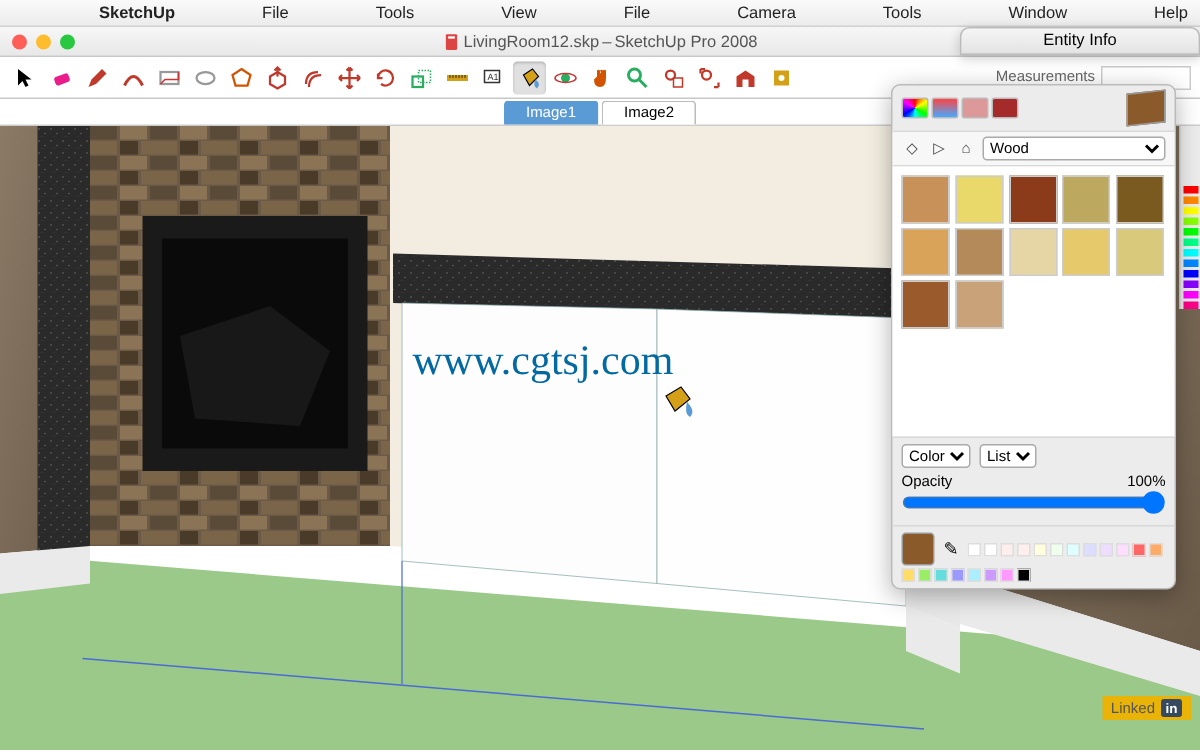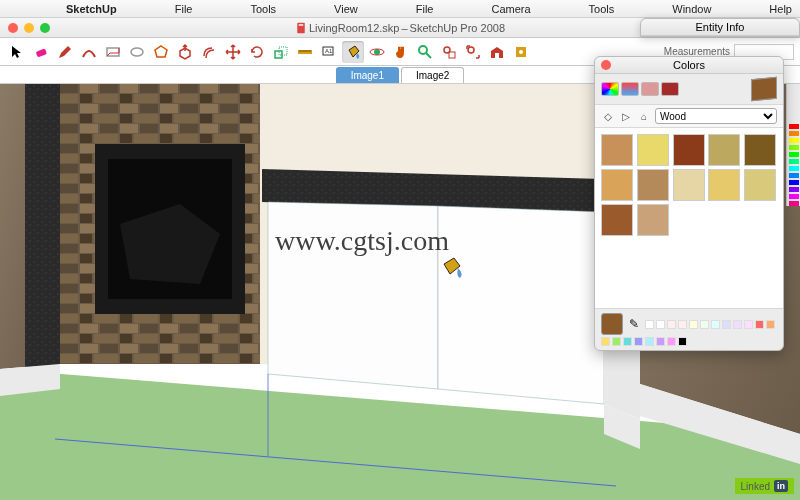--- a/index.html
+++ b/index.html
@@ -59,22 +59,22 @@
 .mp-bottom .selrow { display:flex; gap:6px; margin-bottom:4px; }
 .mp-bottom select { font-size:10px; height:16px; border:1px solid #aaa; border-radius:3px; background:#fff; }
 .mp-bottom .opacity-row { margin-top:2px; }
 .mp-bottom .slider { width:100%; }
 .mp-bottom .oplabel { display:flex; justify-content:space-between; font-size:10px; }
 .mp-palette { display:flex; align-items:center; gap:2px; padding:4px 6px; border-top:1px solid #d8d8d8; flex-wrap:wrap; }
 .mp-palette .big { width:22px; height:22px; background:#8b5a2b; border-radius:3px; border:1px solid #999; }
 .mp-palette .dropper { font-size:12px; margin:0 4px; }
 .mp-palette .mini { width:9px; height:9px; border:1px solid #ddd; }
 
-.watermark-text { position:absolute; top:225px; left:275px; font-size:28px; color:#404040; font-family:Georgia,serif; z-index:2; pointer-events:none; }
-.linkedin { position:absolute; bottom:6px; right:6px; background:#84cc16; color:#555; font-size:10px; padding:2px 6px; display:flex; align-items:center; gap:4px; z-index:3; }
+.watermark-text { position:absolute; top:225px; left:275px; font-size:28px; color:#0369a1; font-family:Georgia,serif; z-index:2; pointer-events:none; }
+.linkedin { position:absolute; bottom:20px; right:6px; background:#eab308; color:#555; font-size:10px; padding:2px 6px; display:flex; align-items:center; gap:4px; z-index:3; }
 .linkedin .in { background:#354a5f; color:#fff; font-weight:bold; padding:1px 3px; border-radius:2px; font-size:9px; }
 </style>
 </head>
 <body>
 
 <div class="menubar">
   <span class="apple"></span>
   <span class="appname">SketchUp</span>
   <span>File</span>
   <span>Tools</span>
@@ -315,24 +315,20 @@
     <i style="background: rgb(0, 255, 136);"></i>
     <i style="background: rgb(0, 255, 255);"></i>
     <i style="background: rgb(0, 136, 255);"></i>
     <i style="background: rgb(0, 0, 255);"></i>
     <i style="background: rgb(136, 0, 255);"></i>
     <i style="background: rgb(255, 0, 255);"></i>
     <i style="background: rgb(255, 0, 136);"></i>
   </div>
 
 <div class="materials-panel">
-  <div class="mp-header">
-    <span class="close"></span>
-    <span>Colors</span>
-  </div>
   <div class="mp-tabs">
     <div class="chip wheel"></div>
     <div class="chip sliders"></div>
     <div class="chip list"></div>
     <div class="chip brick"></div>
     <div class="mp-preview"></div>
   </div>
   <div class="mp-nav">
     <span class="navbtn">◇</span>
     <span class="navbtn">▷</span>
@@ -348,20 +344,33 @@
       <div class="swatch" style="background: rgb(188, 168, 94);"></div>
       <div class="swatch" style="background: rgb(122, 90, 31);"></div>
       <div class="swatch" style="background: rgb(217, 164, 90);"></div>
       <div class="swatch" style="background: rgb(181, 138, 90);"></div>
       <div class="swatch" style="background: rgb(230, 214, 166);"></div>
       <div class="swatch" style="background: rgb(230, 201, 106);"></div>
       <div class="swatch" style="background: rgb(217, 201, 122);"></div>
       <div class="swatch" style="background: rgb(155, 90, 43);"></div>
       <div class="swatch" style="background: rgb(202, 162, 122);"></div>
     </div>
+  <div class="mp-bottom">
+    <div class="selrow">
+      <select><option>Color</option></select>
+      <select><option>List</option></select>
+    </div>
+    <div class="opacity-row">
+      <div class="oplabel">
+          <span>Opacity</span>
+        <span>100%</span>
+        </div>
+      <input type="range" class="slider" min="0" max="100" value="100" style="">
+    </div>
+  </div>
   <div class="mp-palette" id="mp-palette">
     <div class="big"></div>
     <span class="dropper">✎</span>
   <div class="mini" style="background: rgb(255, 255, 255);"></div>
       <div class="mini" style="background: rgb(255, 255, 255);"></div>
       <div class="mini" style="background: rgb(255, 238, 238);"></div>
       <div class="mini" style="background: rgb(255, 238, 238);"></div>
       <div class="mini" style="background: rgb(255, 255, 221);"></div>
       <div class="mini" style="background: rgb(238, 255, 238);"></div>
       <div class="mini" style="background: rgb(221, 255, 255);"></div>

